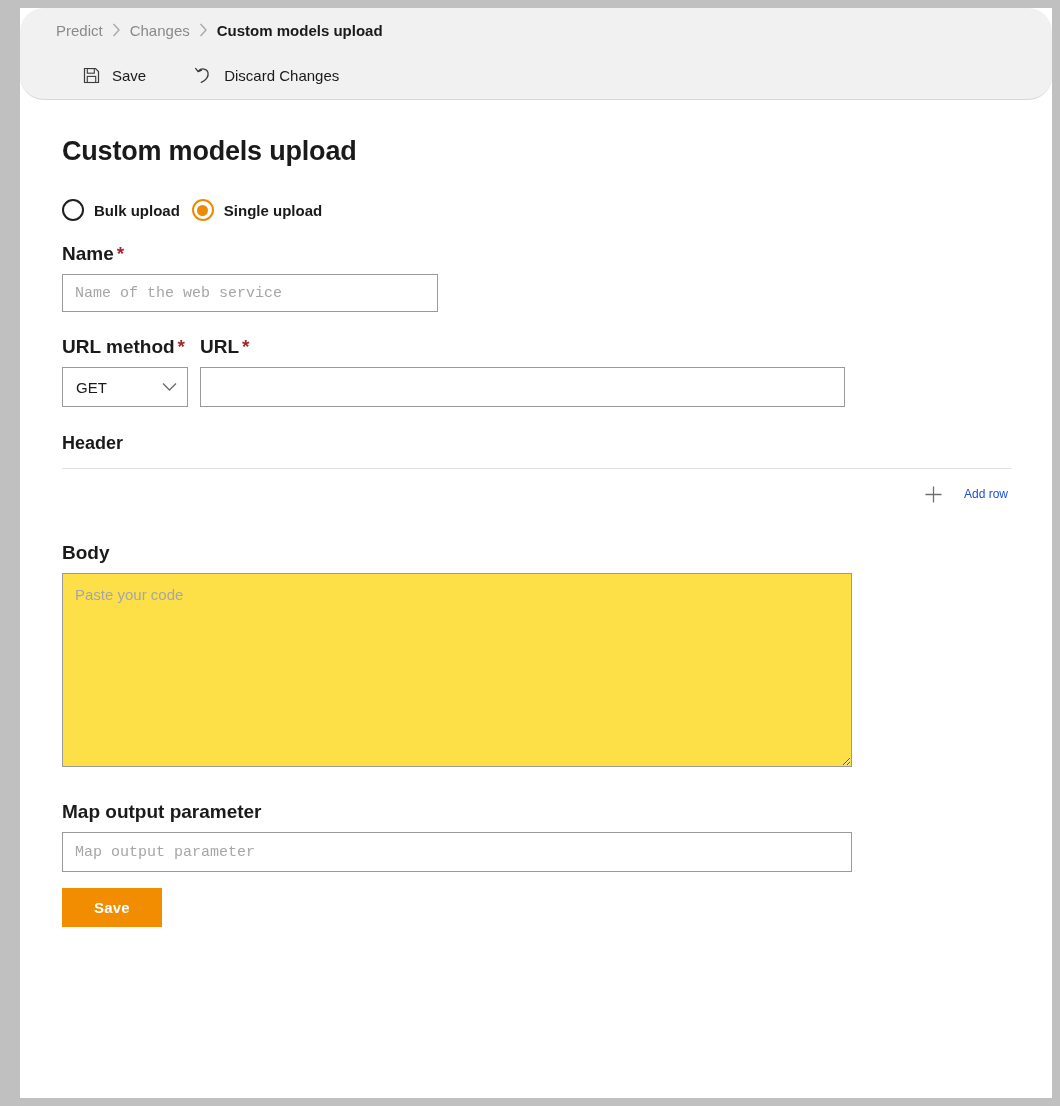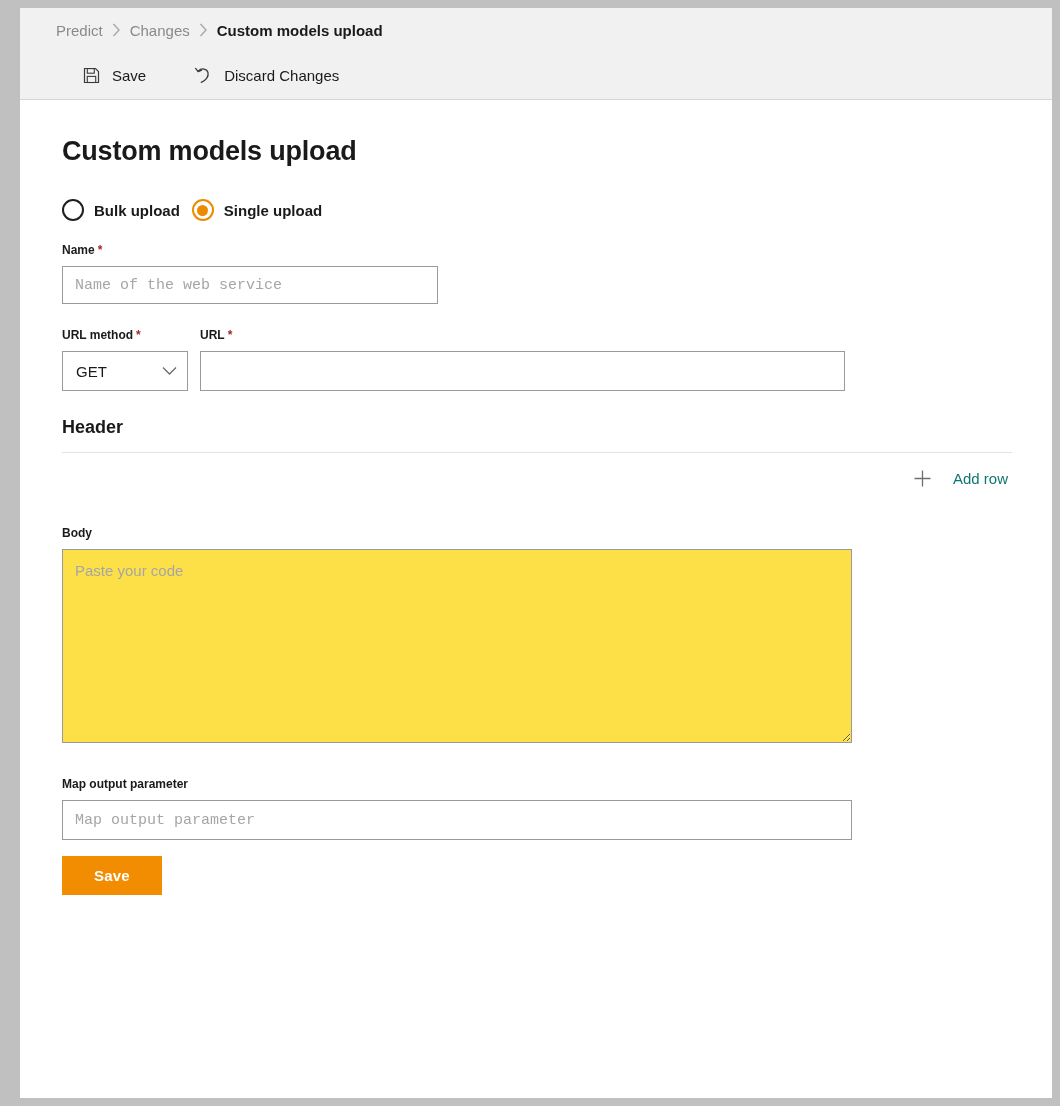--- a/index.html
+++ b/index.html
@@ -26,20 +26,21 @@
     background: #ffffff;
     overflow: hidden;
   }
 
   
   .header-band {
     height: 92px;
     background: #f1f1f1;
     border-bottom: 1px solid #d6d6d6;
     padding: 0;
+    border-radius: 24px;
   }
   .breadcrumb {
     display: flex;
     align-items: center;
     height: 44px;
     padding-left: 36px;
     font-size: 15px;
   }
   .crumb {
     color: #8a8a8a;
@@ -134,21 +135,21 @@
     background: #ed8b00;
   }
   .radio-label {
     font-size: 15px;
     font-weight: bold;
     color: #1a1a1a;
   }
 
   
   .field-label {
-    font-size: 12px;
+    font-size: 19px;
     font-weight: bold;
     color: #1a1a1a;
     margin-bottom: 9px;
     display: block;
   }
   .req {
     color: #a4262c;
     font-weight: bold;
     margin-left: 3px;
   }
@@ -221,22 +222,22 @@
     margin-bottom: 36px;
   }
   .add-row-btn {
     display: flex;
     align-items: center;
     gap: 20px;
     cursor: pointer;
     background: none;
     border: none;
     font-family: inherit;
-    font-size: 15px;
-    color: #0f766e;
+    font-size: 12px;
+    color: #1d4ed8;
     padding: 2px;
   }
   .plus-icon {
     width: 20px;
     height: 20px;
     color: #6f6f6f;
     display: inline-flex;
     align-items: center;
     justify-content: center;
   }

